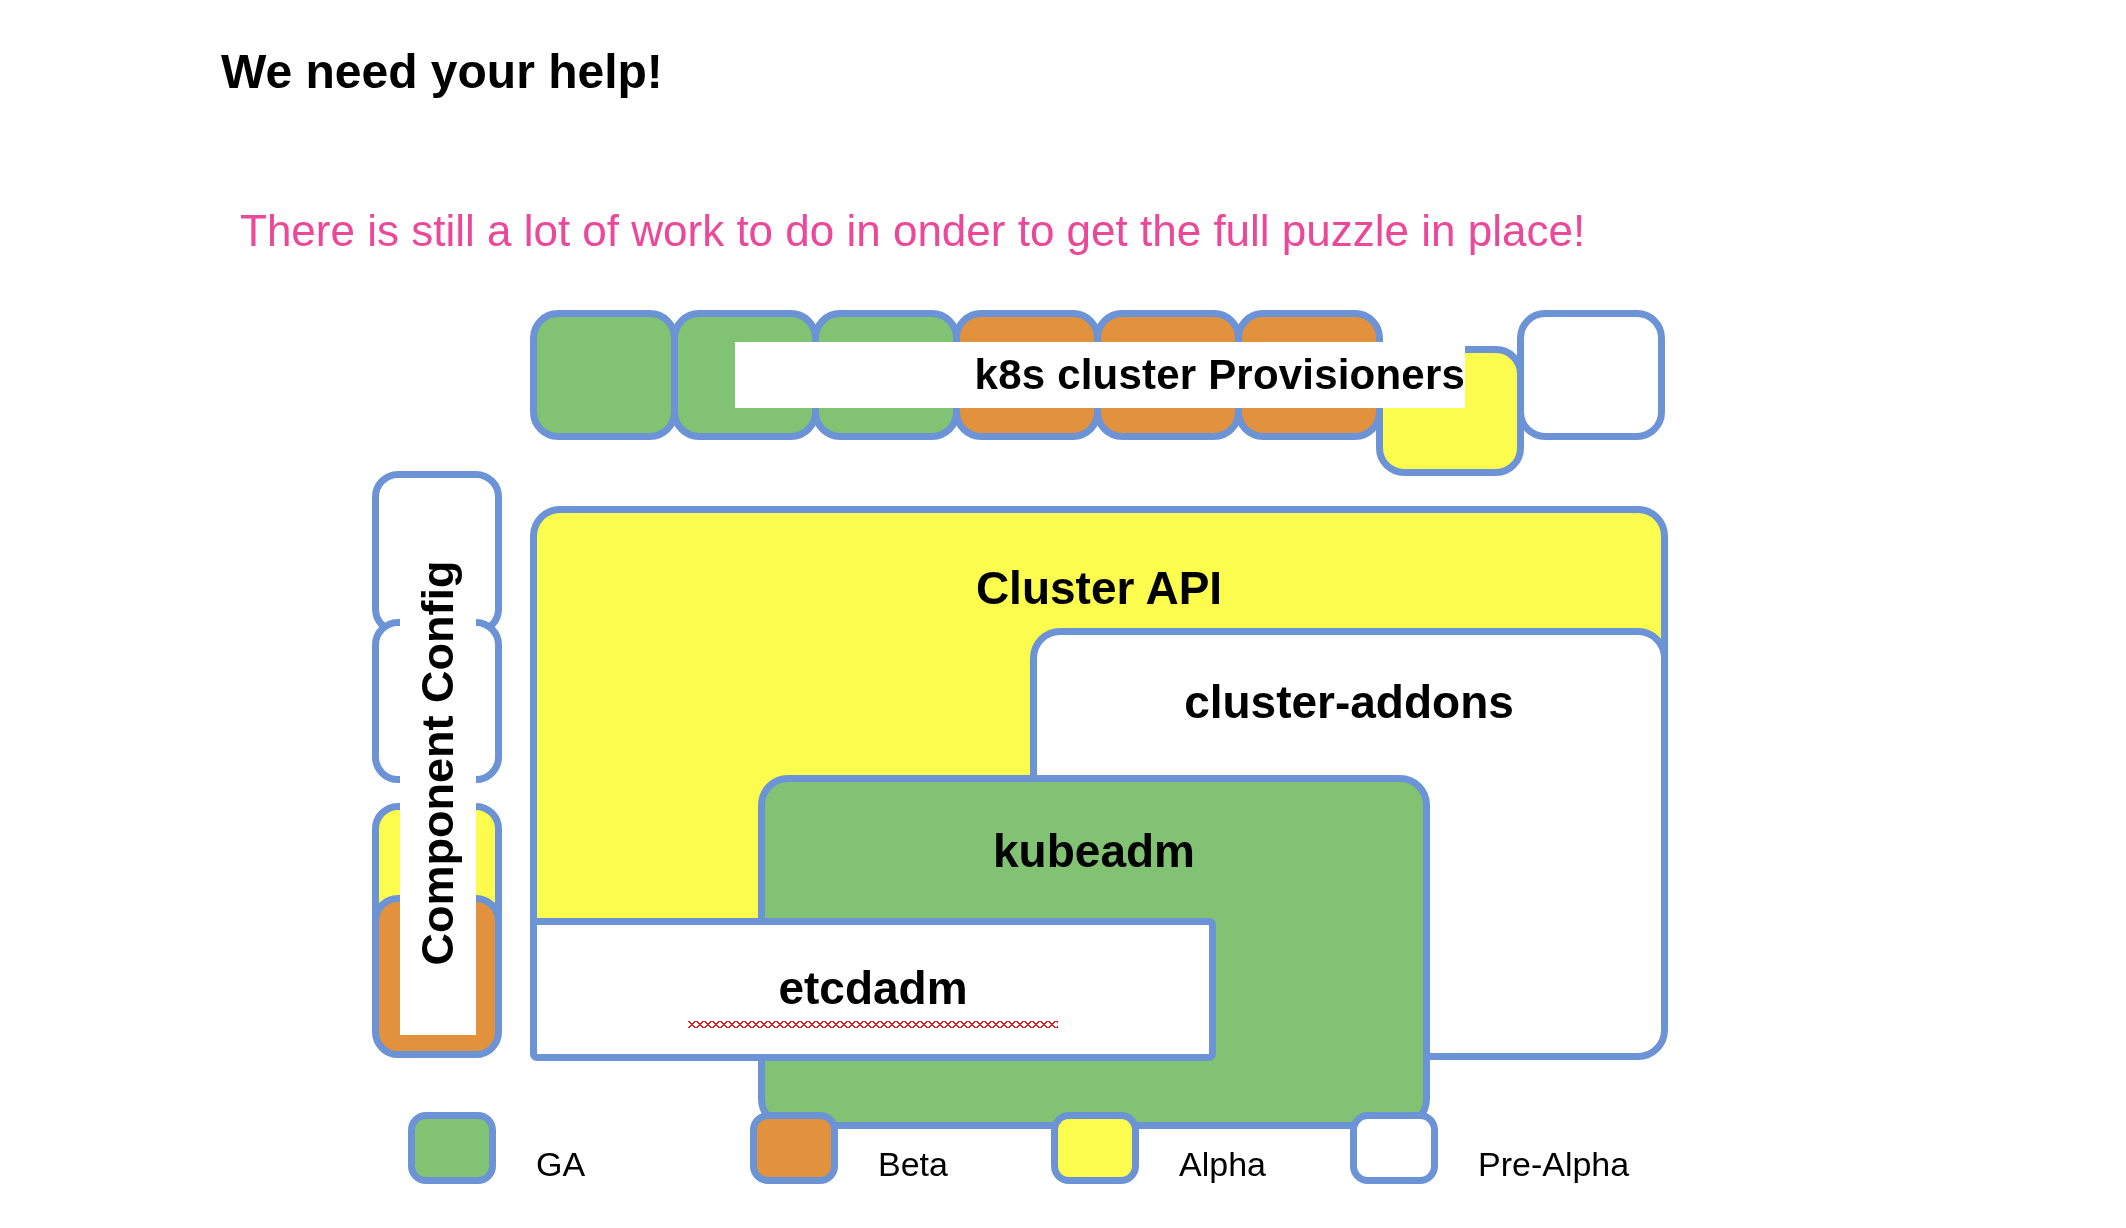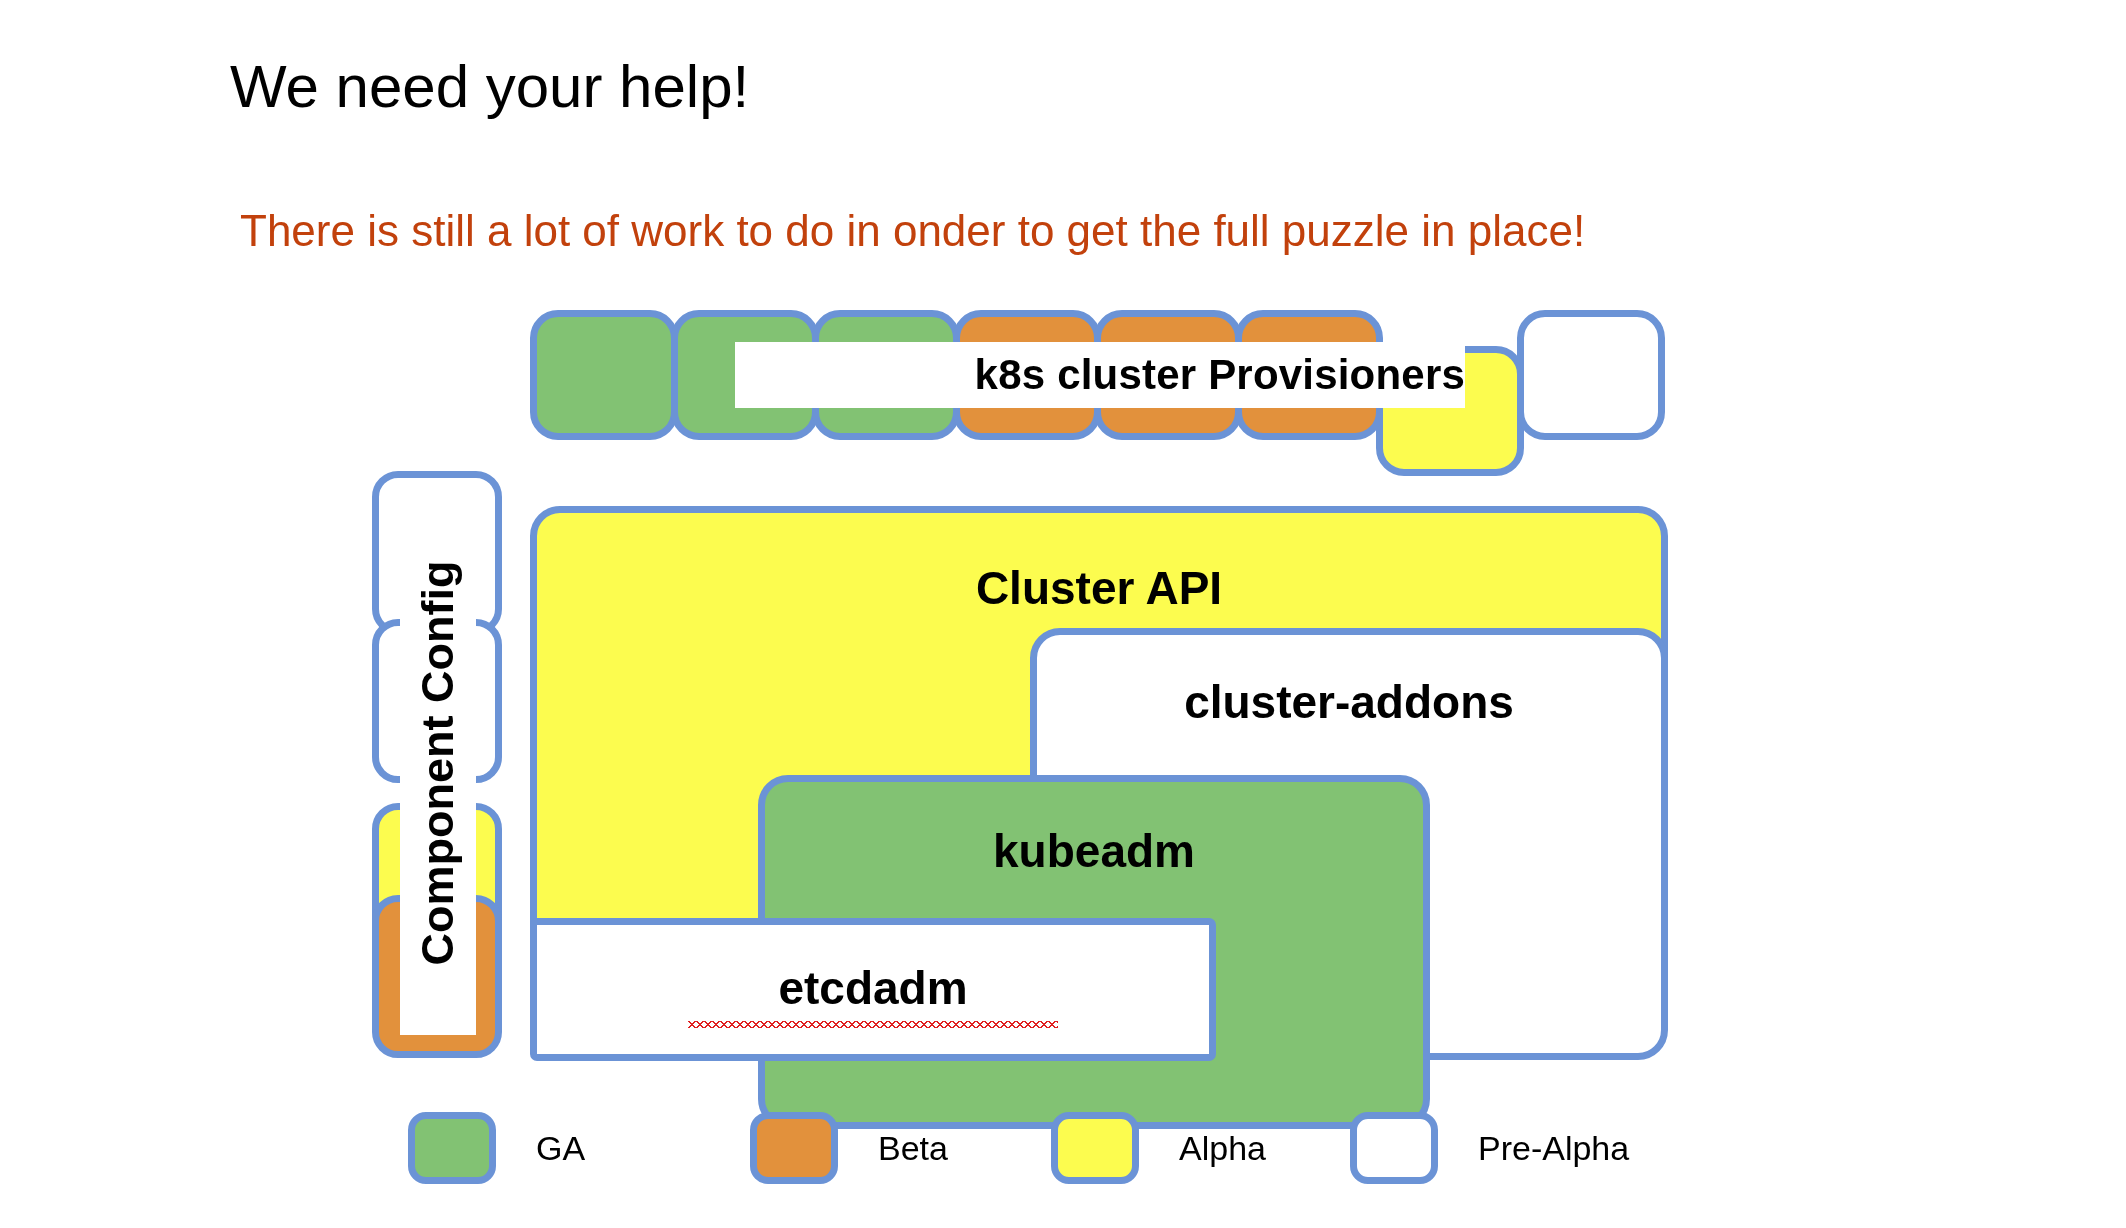--- a/index.html
+++ b/index.html
@@ -12,37 +12,37 @@
     height: 1228px;
     position: relative;
     overflow: hidden;
     font-family: "Liberation Sans", sans-serif;
     color: #000000;
   }
 
   
   #page-title {
     position: absolute;
-    left: 230px;
+    left: 221px;
     top: 14px;
-    font-size: 60px;
-    font-weight: 400;
+    font-size: 48px;
+    font-weight: 700;
     line-height: 1.1;
     white-space: nowrap;
     color: #000000;
   }
   #page-subtitle {
     position: absolute;
     left: 240px;
     top: 162px;
     font-size: 44px;
     font-weight: 400;
     line-height: 1.15;
     white-space: nowrap;
-    color: #c2410c;
+    color: #ec4899;
   }
 
   
   .node {
     position: absolute;
     box-sizing: border-box;
     border: 7px solid #6B93D6;
     border-radius: 26px;
     background: #ffffff;
   }
@@ -157,21 +157,21 @@
     height: 7px;
     background-image:
       linear-gradient(135deg, transparent 42%, #E02020 42%, #E02020 58%, transparent 58%),
       linear-gradient(45deg,  transparent 42%, #E02020 42%, #E02020 58%, transparent 58%);
     background-size: 8px 7px;
     background-repeat: repeat-x;
   }
 
   
   #legend { position: absolute; left: 0; top: 1112px; }
-  .legend-item { position: absolute; top: 0; display: flex; align-items: center; }
+  .legend-item { position: absolute; top: 0; display: flex; align-items: flex-end; }
   .legend-swatch {
     box-sizing: border-box;
     width: 88px;
     height: 72px;
     border: 7px solid #6B93D6;
     border-radius: 18px;
     background: #ffffff;
     flex: 0 0 auto;
   }
   .legend-swatch.green  { background: #82C273; }

